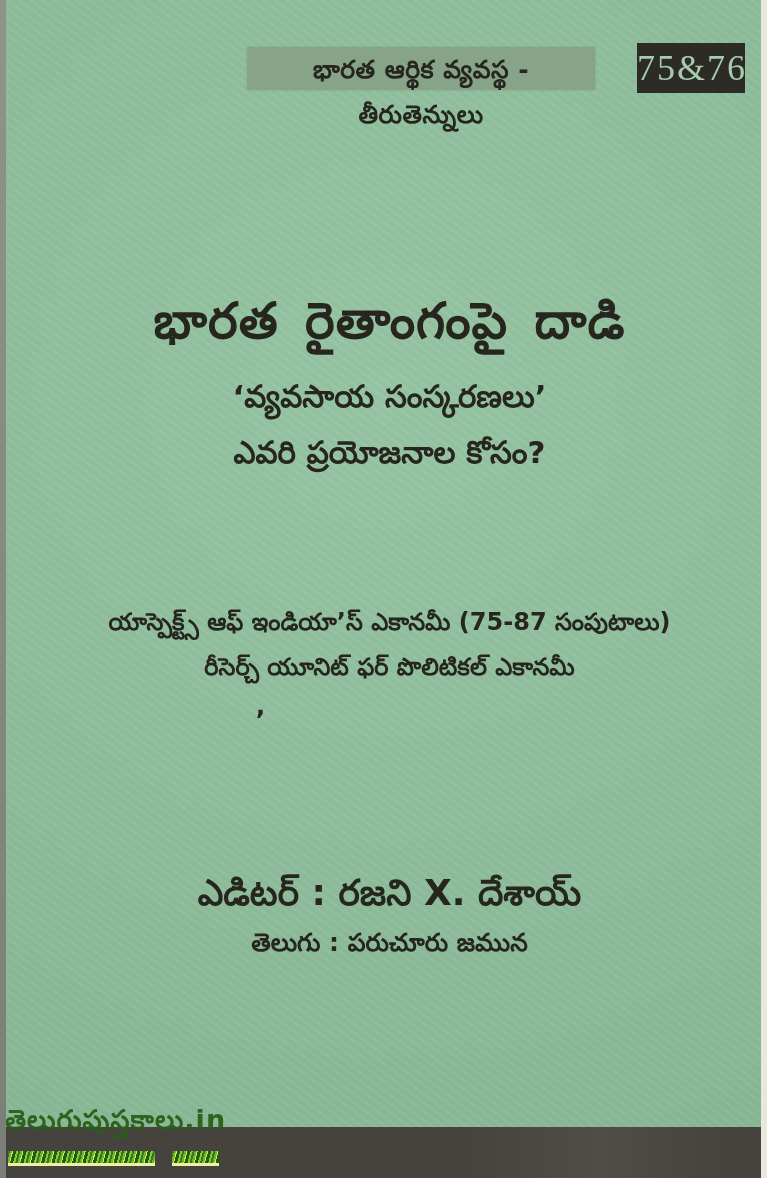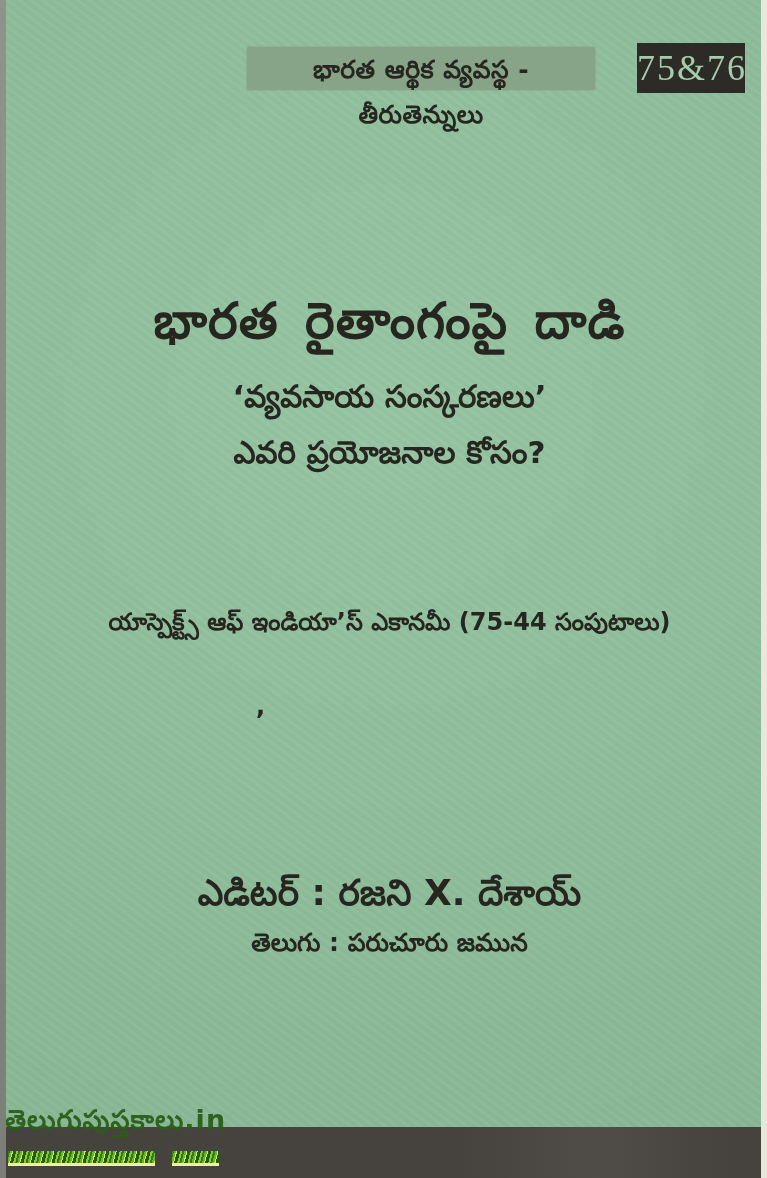--- a/index.html
+++ b/index.html
@@ -136,22 +136,23 @@
   <div class="series-band">భారత ఆర్థిక వ్యవస్థ - తీరుతెన్నులు</div>
 
   <div class="issue-badge">75&amp;76</div>
 
   <h1 class="centered-text book-title">భారత రైతాంగంపై దాడి</h1>
 
   <div class="centered-text subtitle-quote">‘వ్యవసాయ సంస్కరణలు’</div>
 
   <div class="centered-text subtitle-question">ఎవరి ప్రయోజనాల కోసం?</div>
 
-  <div class="centered-text series-imprint">యాస్పెక్ట్స్ ఆఫ్ ఇండియా’స్ ఎకానమీ (75-44 సంపుటాలు)</div>
+  <div class="centered-text series-imprint">యాస్పెక్ట్స్ ఆఫ్ ఇండియా’స్ ఎకానమీ (75-87 సంపుటాలు)</div>
 
+  <div class="centered-text publisher-imprint">రీసెర్చ్ యూనిట్ ఫర్ పొలిటికల్ ఎకానమీ</div>
 
   <div class="stray-comma">,</div>
 
   <div class="centered-text editor-credit">ఎడిటర్ : రజని X. దేశాయ్</div>
 
   <div class="centered-text translator-credit">తెలుగు : పరుచూరు జమున</div>
 
   <div class="bottom-band"></div>
 
   <div class="site-watermark">తెలుగుపుస్తకాలు.in</div>

